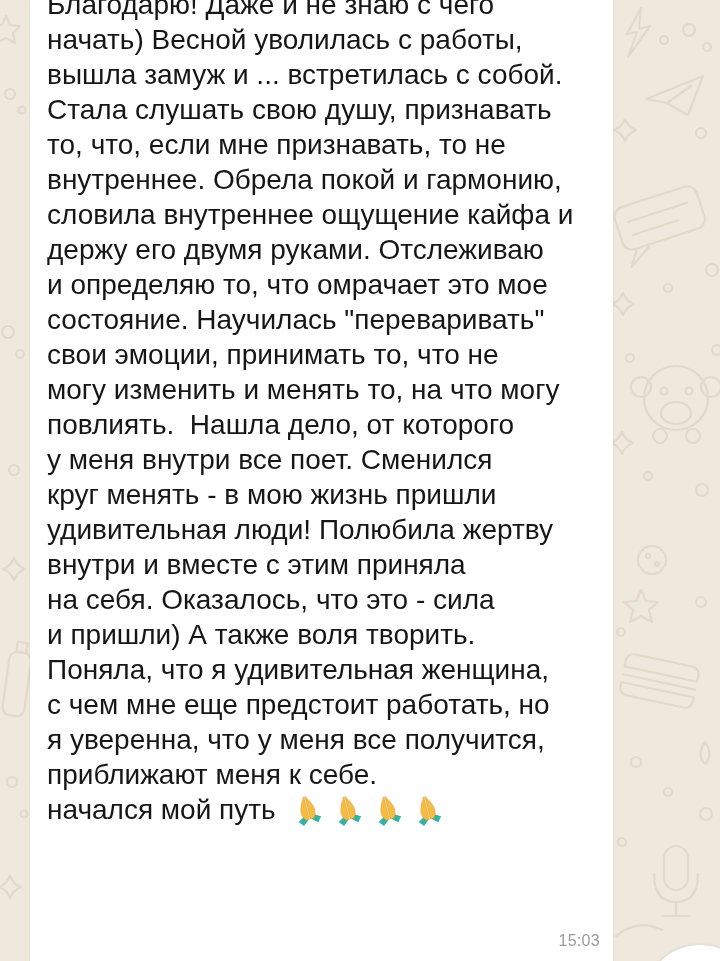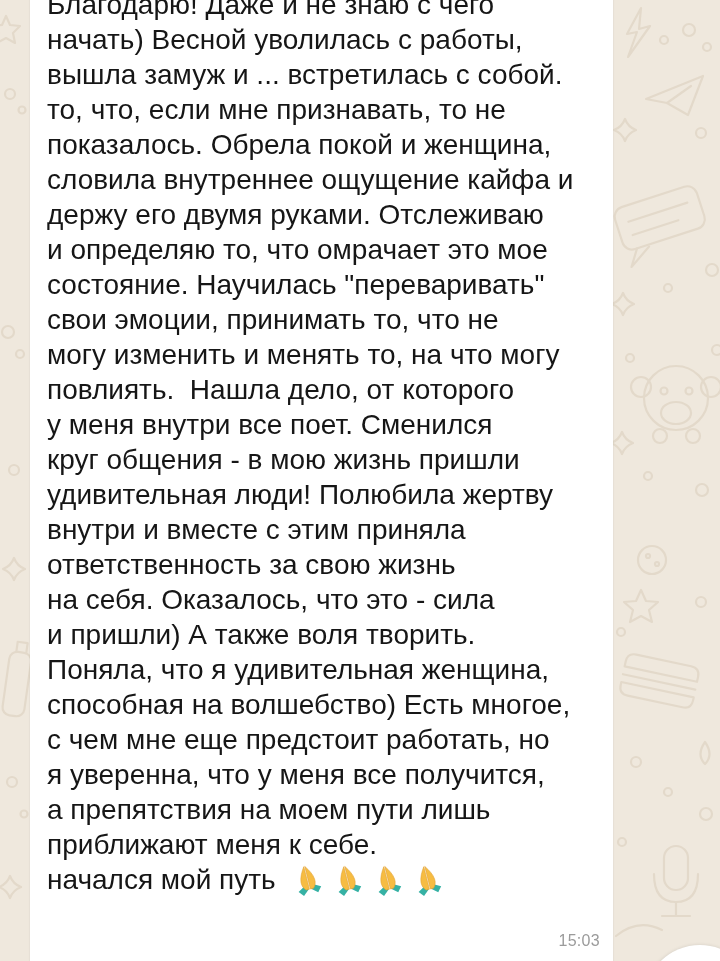--- a/index.html
+++ b/index.html
@@ -104,41 +104,39 @@
     <path d="M10 876 q3 8 11 11 q-8 3 -11 11 q-3 -8 -11 -11 q8 -3 11 -11 Z"></path>
   </g>
 </svg>
 
 <div class="bubble">
   <div class="msg-body">
     <div>
         <div class="msg-line">Благодарю! Даже и не знаю с чего</div>
         <div class="msg-line">начать) Весной уволилась с работы,</div>
         <div class="msg-line">вышла замуж и ... встретилась с собой.</div>
+        <div class="msg-line">Стала слушать свою душу, признавать</div>
         <div class="msg-line">то, что, если мне признавать, то не</div>
-        <div class="msg-line">показалось. Обрела покой и женщина,</div>
+        <div class="msg-line">внутреннее. Обрела покой и гармонию,</div>
         <div class="msg-line">словила внутреннее ощущение кайфа и</div>
         <div class="msg-line">держу его двумя руками. Отслеживаю</div>
         <div class="msg-line">и определяю то, что омрачает это мое</div>
         <div class="msg-line">состояние. Научилась "переваривать"</div>
         <div class="msg-line">свои эмоции, принимать то, что не</div>
         <div class="msg-line">могу изменить и менять то, на что могу</div>
         <div class="msg-line">повлиять.  Нашла дело, от которого</div>
         <div class="msg-line">у меня внутри все поет. Сменился</div>
-        <div class="msg-line">круг общения - в мою жизнь пришли</div>
+        <div class="msg-line">круг менять - в мою жизнь пришли</div>
         <div class="msg-line">удивительная люди! Полюбила жертву</div>
         <div class="msg-line">внутри и вместе с этим приняла</div>
-        <div class="msg-line">ответственность за свою жизнь</div>
         <div class="msg-line">на себя. Оказалось, что это - сила</div>
         <div class="msg-line">и пришли) А также воля творить.</div>
         <div class="msg-line">Поняла, что я удивительная женщина,</div>
-        <div class="msg-line">способная на волшебство) Есть многое,</div>
         <div class="msg-line">с чем мне еще предстоит работать, но</div>
         <div class="msg-line">я уверенна, что у меня все получится,</div>
-        <div class="msg-line">а препятствия на моем пути лишь</div>
         <div class="msg-line">приближают меня к себе.</div>
       </div>
     <div class="last-line">
       <span class="txt">начался мой путь </span>
       <span class="emoji-row">
   <svg viewBox="0 0 36 36">
     <g transform="rotate(-14 18 18)">
       <path class="cuff" d="M13.5 24.5 L4.5 29.5 L9.5 35.5 L16.5 29.5 Z"></path>
       <path class="cuff" d="M22.5 24.5 L31.5 29.5 L26.5 35.5 L19.5 29.5 Z"></path>
       <path class="hand" d="M17.4 2.5 C13.5 8 10.4 13.8 9.9 19.3 C9.5 23.6 11 27 13.6 29.5 L17.4 29.5 Z"></path>

